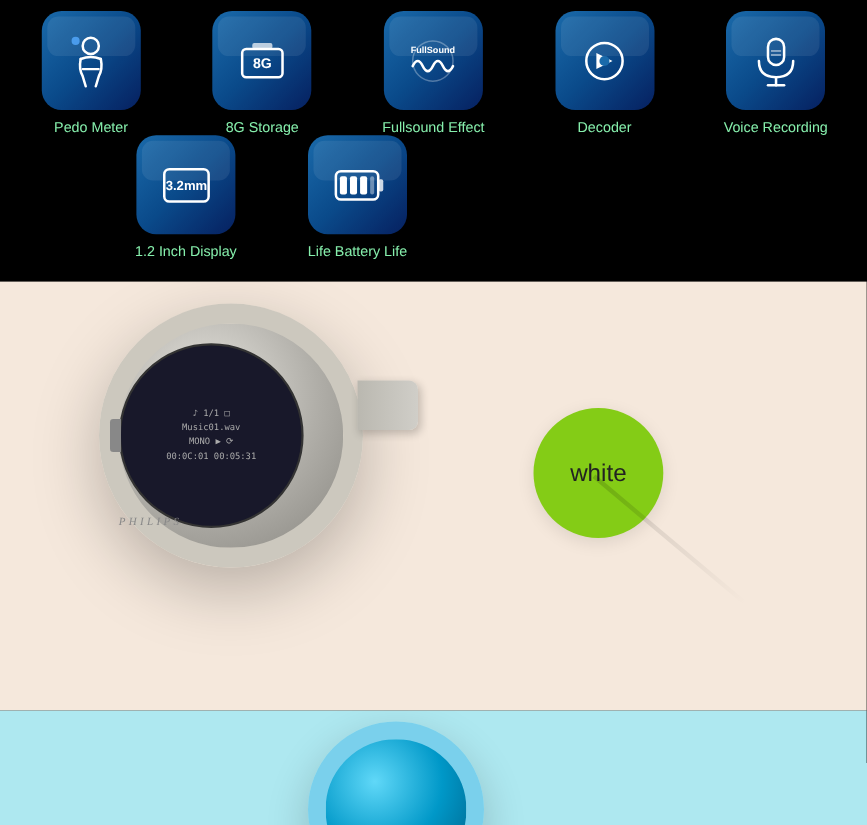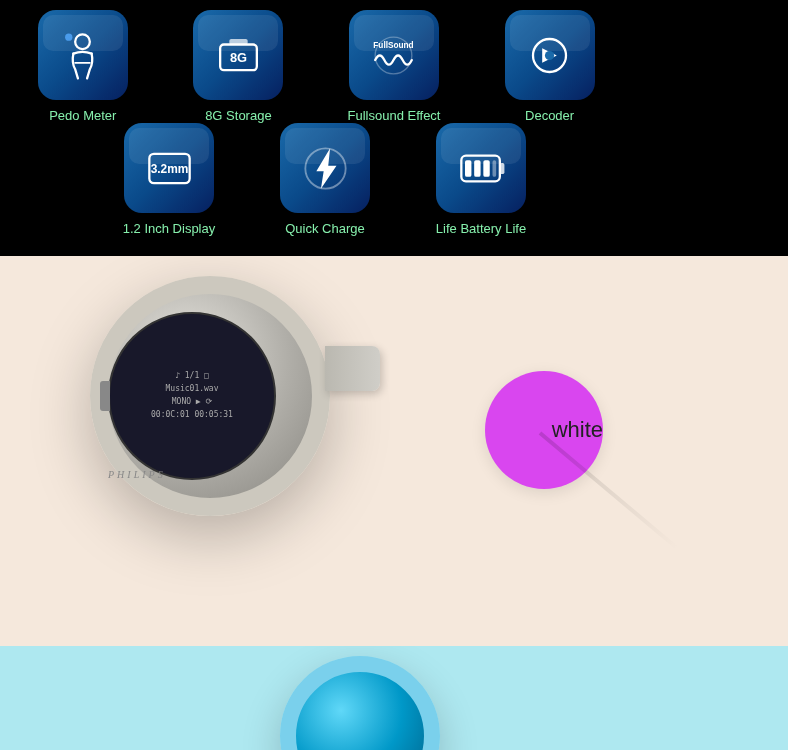--- a/index.html
+++ b/index.html
@@ -141,47 +141,50 @@
     <div class="feature-icon">
       <svg class="icon-svg" viewBox="0 0 60 60">
         <circle cx="30" cy="30" r="18" fill="none" stroke="#fff" stroke-width="2.5"></circle>
         <path d="M22 22 L22 38 L38 30 Z" fill="#fff"></path>
         <circle cx="30" cy="30" r="5" fill="#1a6aaa"></circle>
       </svg>
     </div>
     <span class="feature-label">Decoder</span>
   </div>
 
+  <div class="feature-item">
+    <div class="feature-icon">
+      <svg class="icon-svg" viewBox="0 0 60 60">
+        <rect x="22" y="8" width="16" height="26" rx="8" fill="none" stroke="#fff" stroke-width="2.5"></rect>
+        <path d="M13 30 Q13 46 30 46 Q47 46 47 30" fill="none" stroke="#fff" stroke-width="2.5" stroke-linecap="round"></path>
+        <line x1="30" y1="46" x2="30" y2="54" stroke="#fff" stroke-width="2.5" stroke-linecap="round"></line>
+        <line x1="22" y1="54" x2="38" y2="54" stroke="#fff" stroke-width="2.5" stroke-linecap="round"></line>
+
+        <line x1="25" y1="20" x2="35" y2="20" stroke="#fff" stroke-width="1.5" opacity="0.6"></line>
+        <line x1="25" y1="24" x2="35" y2="24" stroke="#fff" stroke-width="1.5" opacity="0.6"></line>
+      </svg>
+    </div>
+    <span class="feature-label">Voice Recording</span>
+  </div>
 
 </div>
 
 <div class="row2">
 
   <div class="feature-item">
     <div class="feature-icon">
       <svg class="icon-svg" viewBox="0 0 60 60">
         <rect x="8" y="14" width="44" height="32" rx="5" fill="none" stroke="#fff" stroke-width="2.5"></rect>
         <text x="30" y="35" text-anchor="middle" fill="#fff" font-size="13" font-weight="bold" font-family="Arial">3.2mm</text>
       </svg>
     </div>
     <span class="feature-label">1.2 Inch Display</span>
   </div>
 
 
-  <div class="feature-item">
-    <div class="feature-icon">
-      <svg class="icon-svg" viewBox="0 0 60 60">
-
-        <polygon points="35,8 20,33 28,33 25,52 42,27 33,27" fill="#fff"></polygon>
-
-        <circle cx="30" cy="30" r="22" fill="none" stroke="#fff" stroke-width="2" opacity="0.4"></circle>
-      </svg>
-    </div>
-    <span class="feature-label">Quick Charge</span>
-  </div>
 
   <div class="feature-item">
     <div class="feature-icon">
       <svg class="icon-svg" viewBox="0 0 60 60">
         <rect x="8" y="16" width="42" height="28" rx="5" fill="none" stroke="#fff" stroke-width="2.5"></rect>
         <rect x="50" y="24" width="5" height="12" rx="2" fill="#fff" opacity="0.8"></rect>
 
         <rect x="12" y="21" width="7" height="18" rx="2" fill="#fff"></rect>
         <rect x="22" y="21" width="7" height="18" rx="2" fill="#fff"></rect>
         <rect x="32" y="21" width="7" height="18" rx="2" fill="#fff"></rect>
@@ -212,21 +215,21 @@
 
       <div style="position: absolute; bottom: 18px; color: #888; font-size: 10px; letter-spacing: 3px; font-style: italic; font-family: serif; margin-top: 18px;">PHILIPS</div>
     </div>
 
     <div style="position: absolute; right: -50px; top: 70px; width: 55px; height: 45px; background: linear-gradient(90deg, #bab8b0, #d0cec8); border-radius: 0 8px 8px 0; box-shadow: 2px 3px 8px rgba(0,0,0,0.2);"></div>
   </div>
 
   <div style="position: absolute; right: 185px; top: 115px;">
 
     <div style="position: absolute; top: 60px; left: 55px; width: 180px; height: 4px; background: linear-gradient(90deg, rgba(0,0,0,0.15), transparent); transform: rotate(40deg); transform-origin: left center;"></div>
-    <div style="width: 118px; height: 118px; background: #d946ef; border-radius: 50%; display: flex; align-items: center; justify-content: flex-end; box-shadow: 0 4px 15px rgba(0,0,0,0.1);">
+    <div style="width: 118px; height: 118px; background: #84cc16; border-radius: 50%; display: flex; align-items: center; justify-content: center; box-shadow: 0 4px 15px rgba(0,0,0,0.1);">
       <span style="font-size: 22px; color: #222; font-weight: 300; font-family: Arial;">white</span>
     </div>
   </div>
 
 </div>
 
 <div class="blue-section">
 
   <div style="position: absolute; bottom: -30px; left: 280px;">
     <div style="width: 160px; height: 160px; border-radius: 50%; background: radial-gradient(circle at 35% 30%, #60d8f8, #0098c8 50%, #005a80); border: 16px solid #7ad0ec; box-shadow: 0 15px 40px rgba(0,0,0,0.2);">

